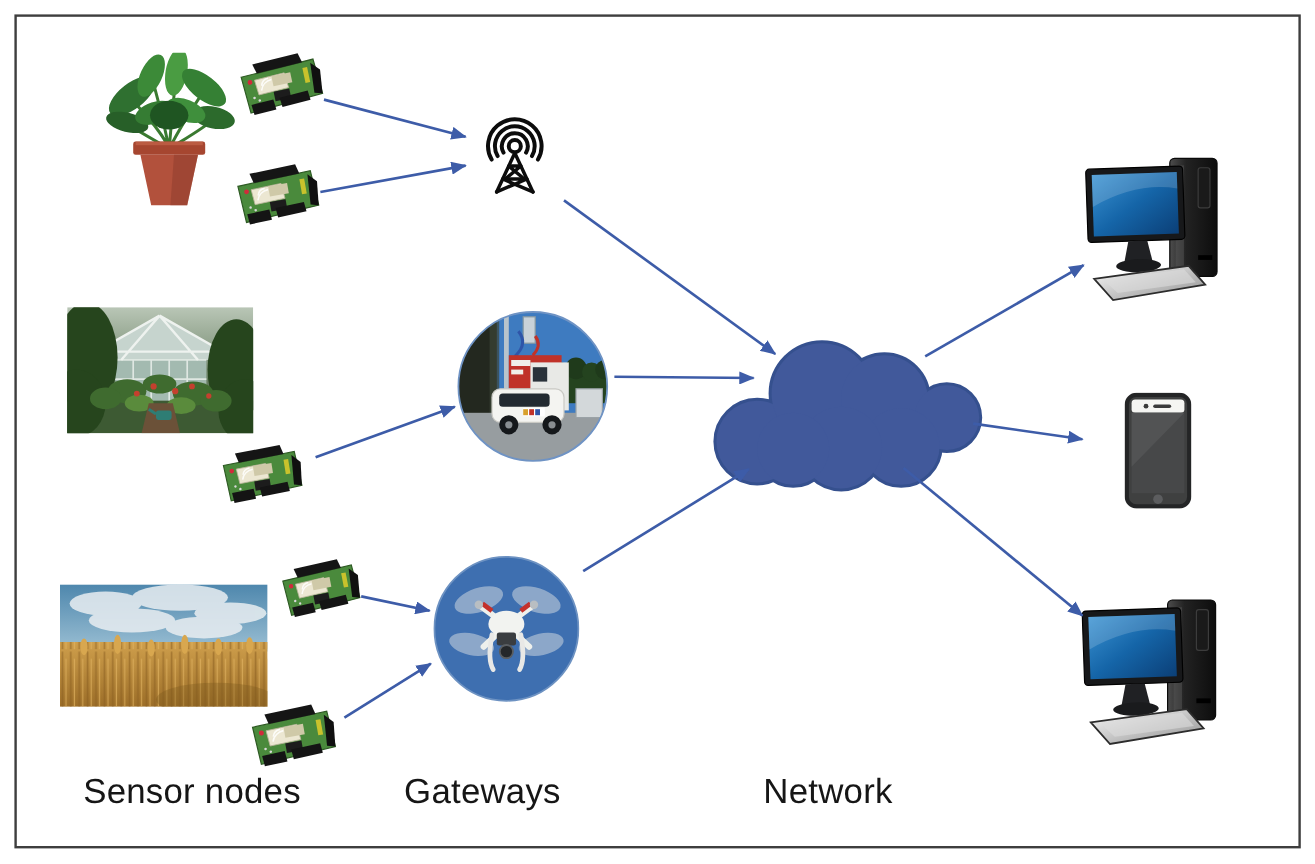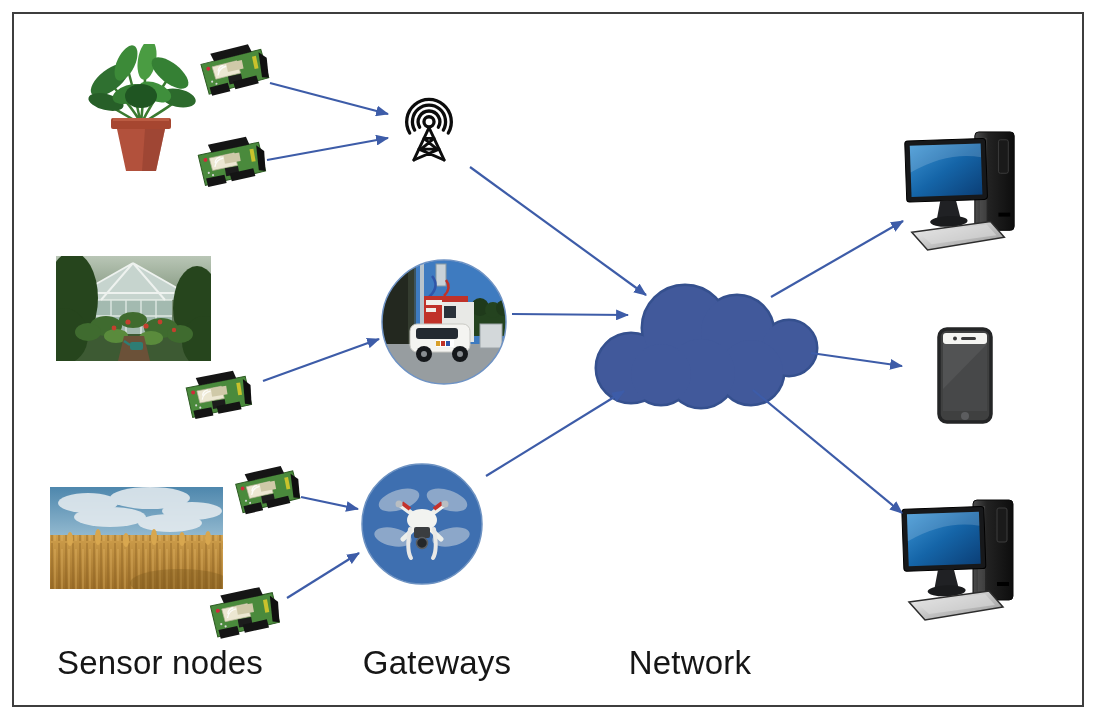--- a/index.html
+++ b/index.html
@@ -7,21 +7,21 @@
     position:relative;width:1096px;height:720px;background:#ffffff;
     font-family:"Liberation Sans",sans-serif;overflow:hidden;
   }
   .frame{
     position:absolute;left:12px;top:12px;right:12px;bottom:13px;
     border:2px solid #3e3e3e;pointer-events:none;
   }
   .node{position:absolute;}
   .node svg{display:block;width:100%;height:100%;}
   .stage-label{
-    position:absolute;top:644px;font-size:33px;color:#161616;
+    position:absolute;top:644px;font-size:29px;color:#161616;
     transform:translateX(-50%);white-space:nowrap;letter-spacing:0.2px;
   }
   .arrows{position:absolute;left:0;top:0;width:1096px;height:720px;pointer-events:none;}
   .defs-holder{position:absolute;width:0;height:0;overflow:hidden;}
 </style>
 </head>
 <body>
 
 <div class="canvas">
 
@@ -370,16 +370,16 @@
       <line x1="512" y1="314" x2="628" y2="315" stroke="#3d5ca8" stroke-width="2.2" marker-end="url(#arrowhead)"></line>
       <line x1="301" y1="497" x2="358" y2="509" stroke="#3d5ca8" stroke-width="2.2" marker-end="url(#arrowhead)"></line>
       <line x1="287" y1="598" x2="359" y2="553" stroke="#3d5ca8" stroke-width="2.2" marker-end="url(#arrowhead)"></line>
       <line x1="486" y1="476" x2="624" y2="391" stroke="#3d5ca8" stroke-width="2.2" marker-end="url(#arrowhead)"></line>
       <line x1="771" y1="297" x2="903" y2="221" stroke="#3d5ca8" stroke-width="2.2" marker-end="url(#arrowhead)"></line>
       <line x1="811" y1="353" x2="902" y2="366" stroke="#3d5ca8" stroke-width="2.2" marker-end="url(#arrowhead)"></line>
       <line x1="753" y1="390" x2="902" y2="513" stroke="#3d5ca8" stroke-width="2.2" marker-end="url(#arrowhead)"></line>
     </svg>
 
   <div class="stage-label" style="left:160px">Sensor nodes</div>
-  <div class="stage-label" style="left:437px">Gateways</div>
+  <div class="stage-label" style="left:402px">Gateways</div>
   <div class="stage-label" style="left:690px">Network</div>
 
 </div>
 
 </body></html>

